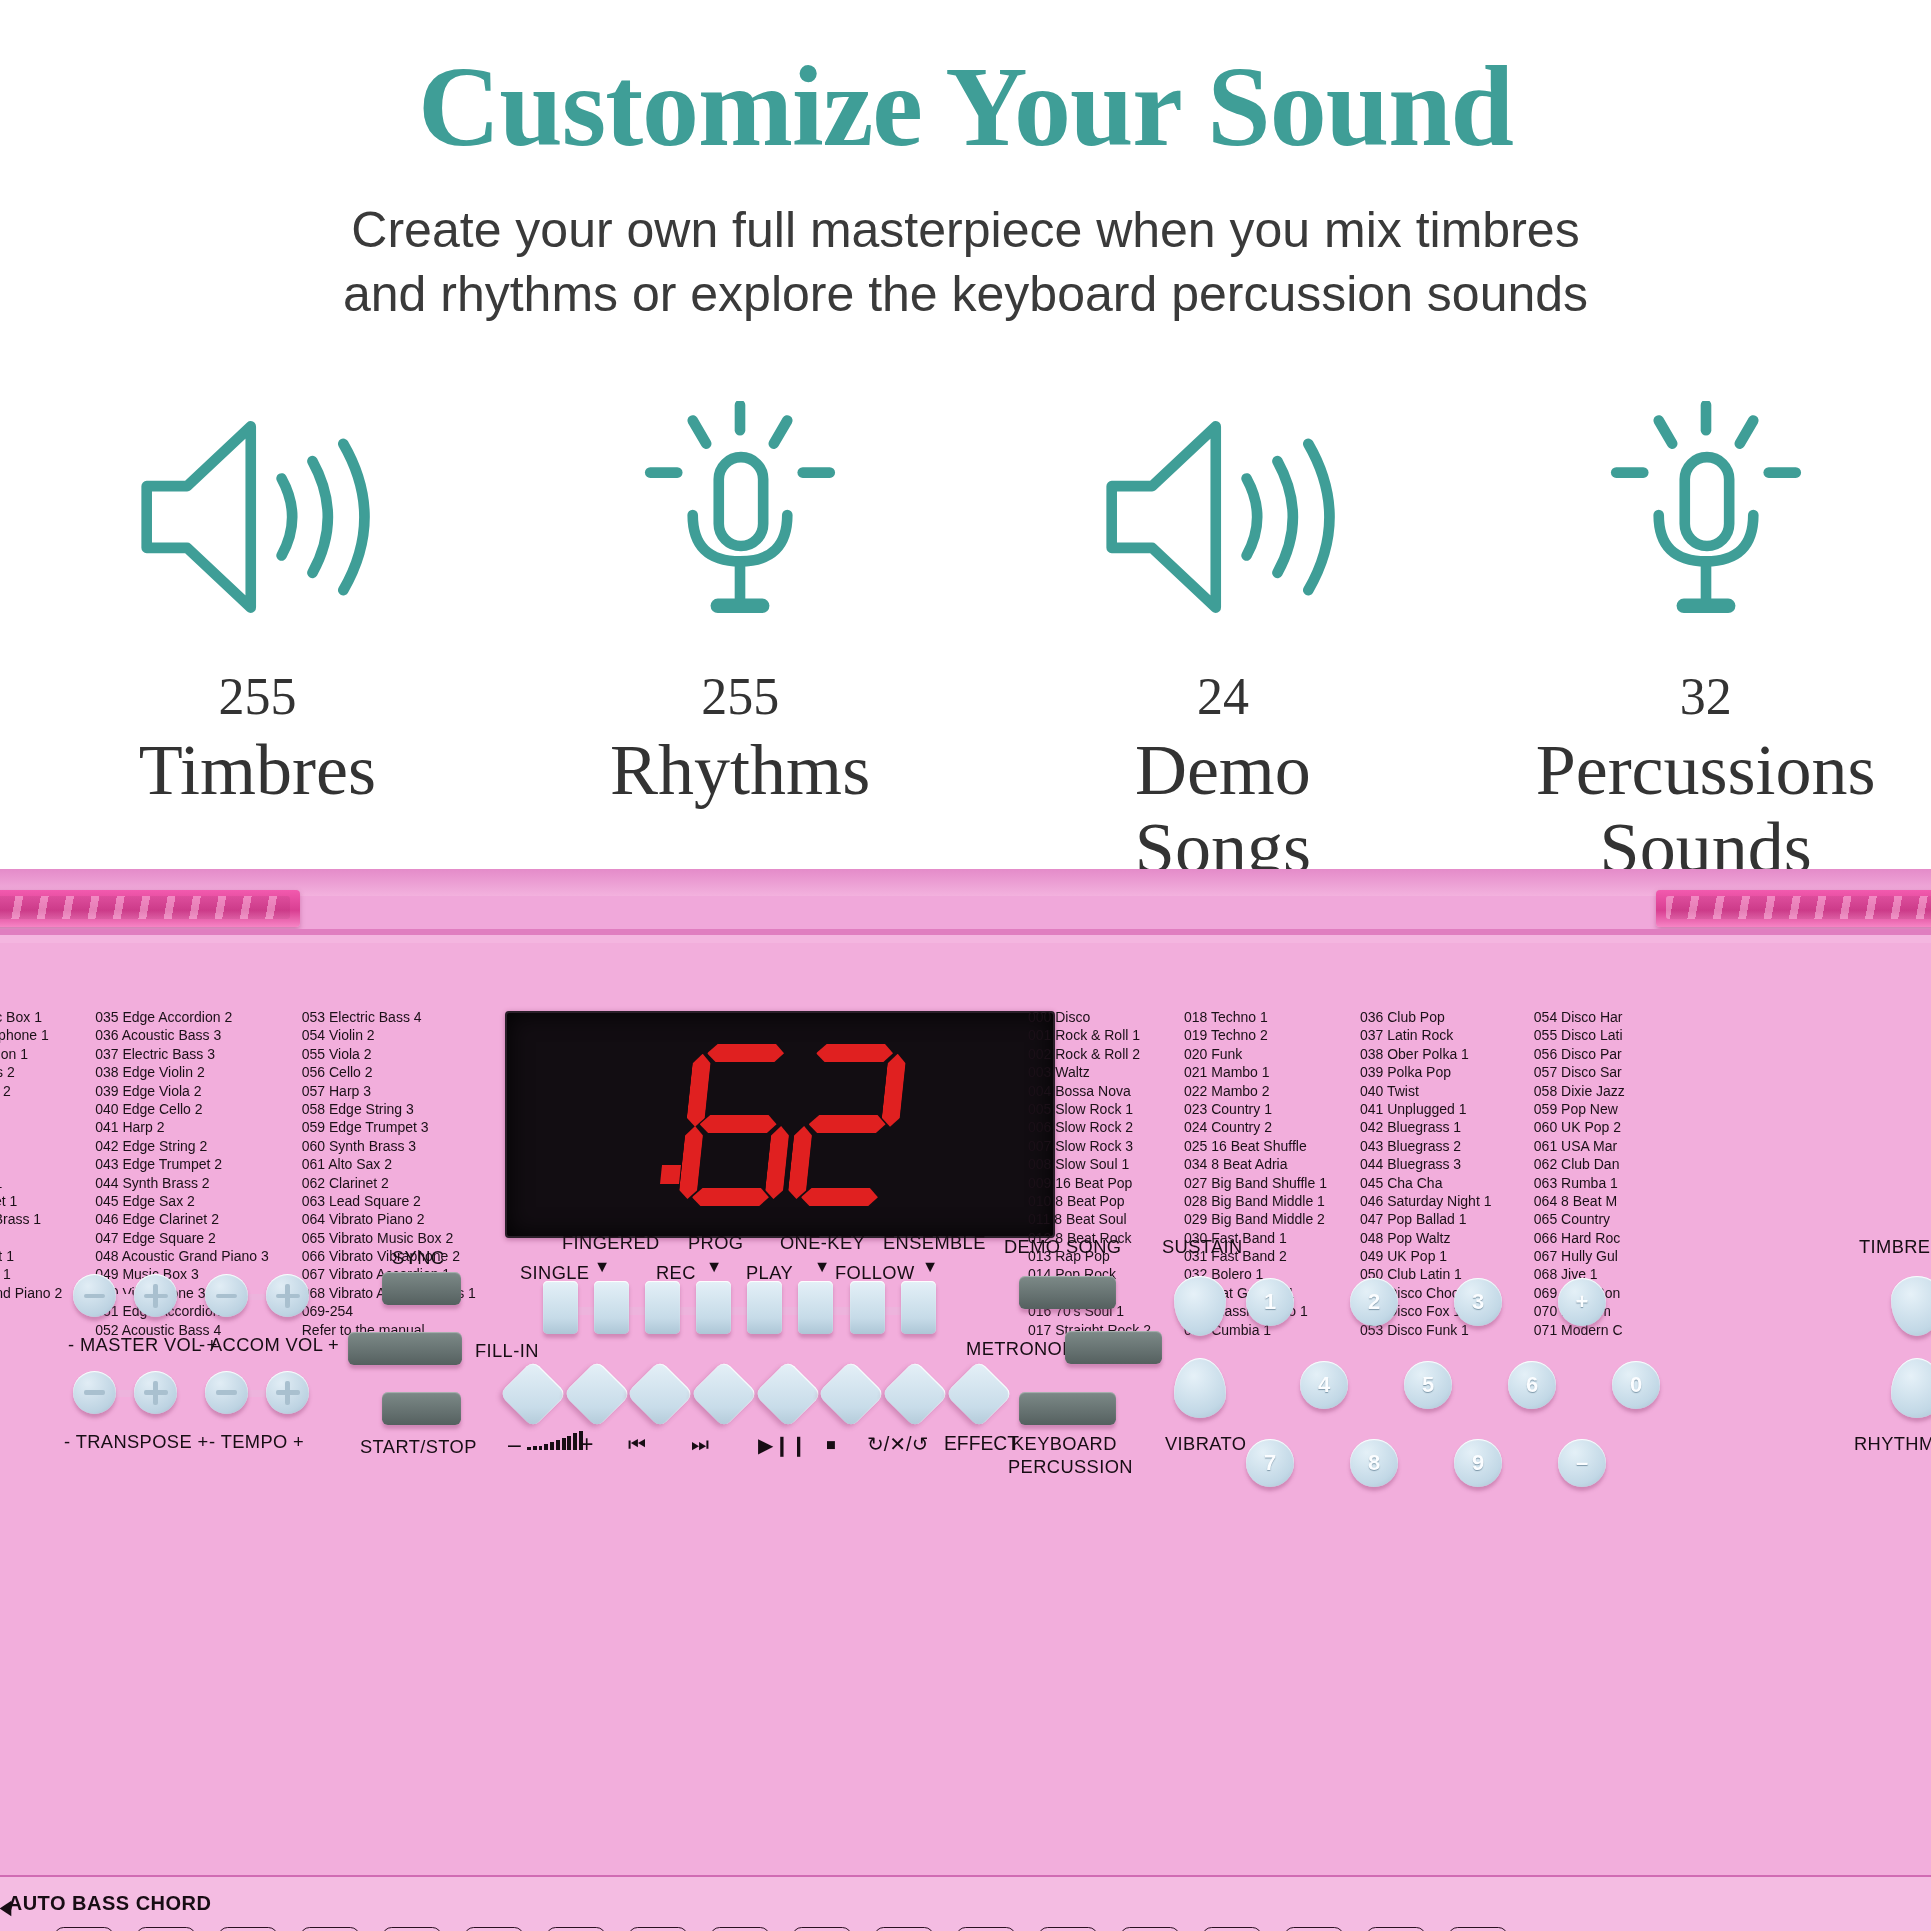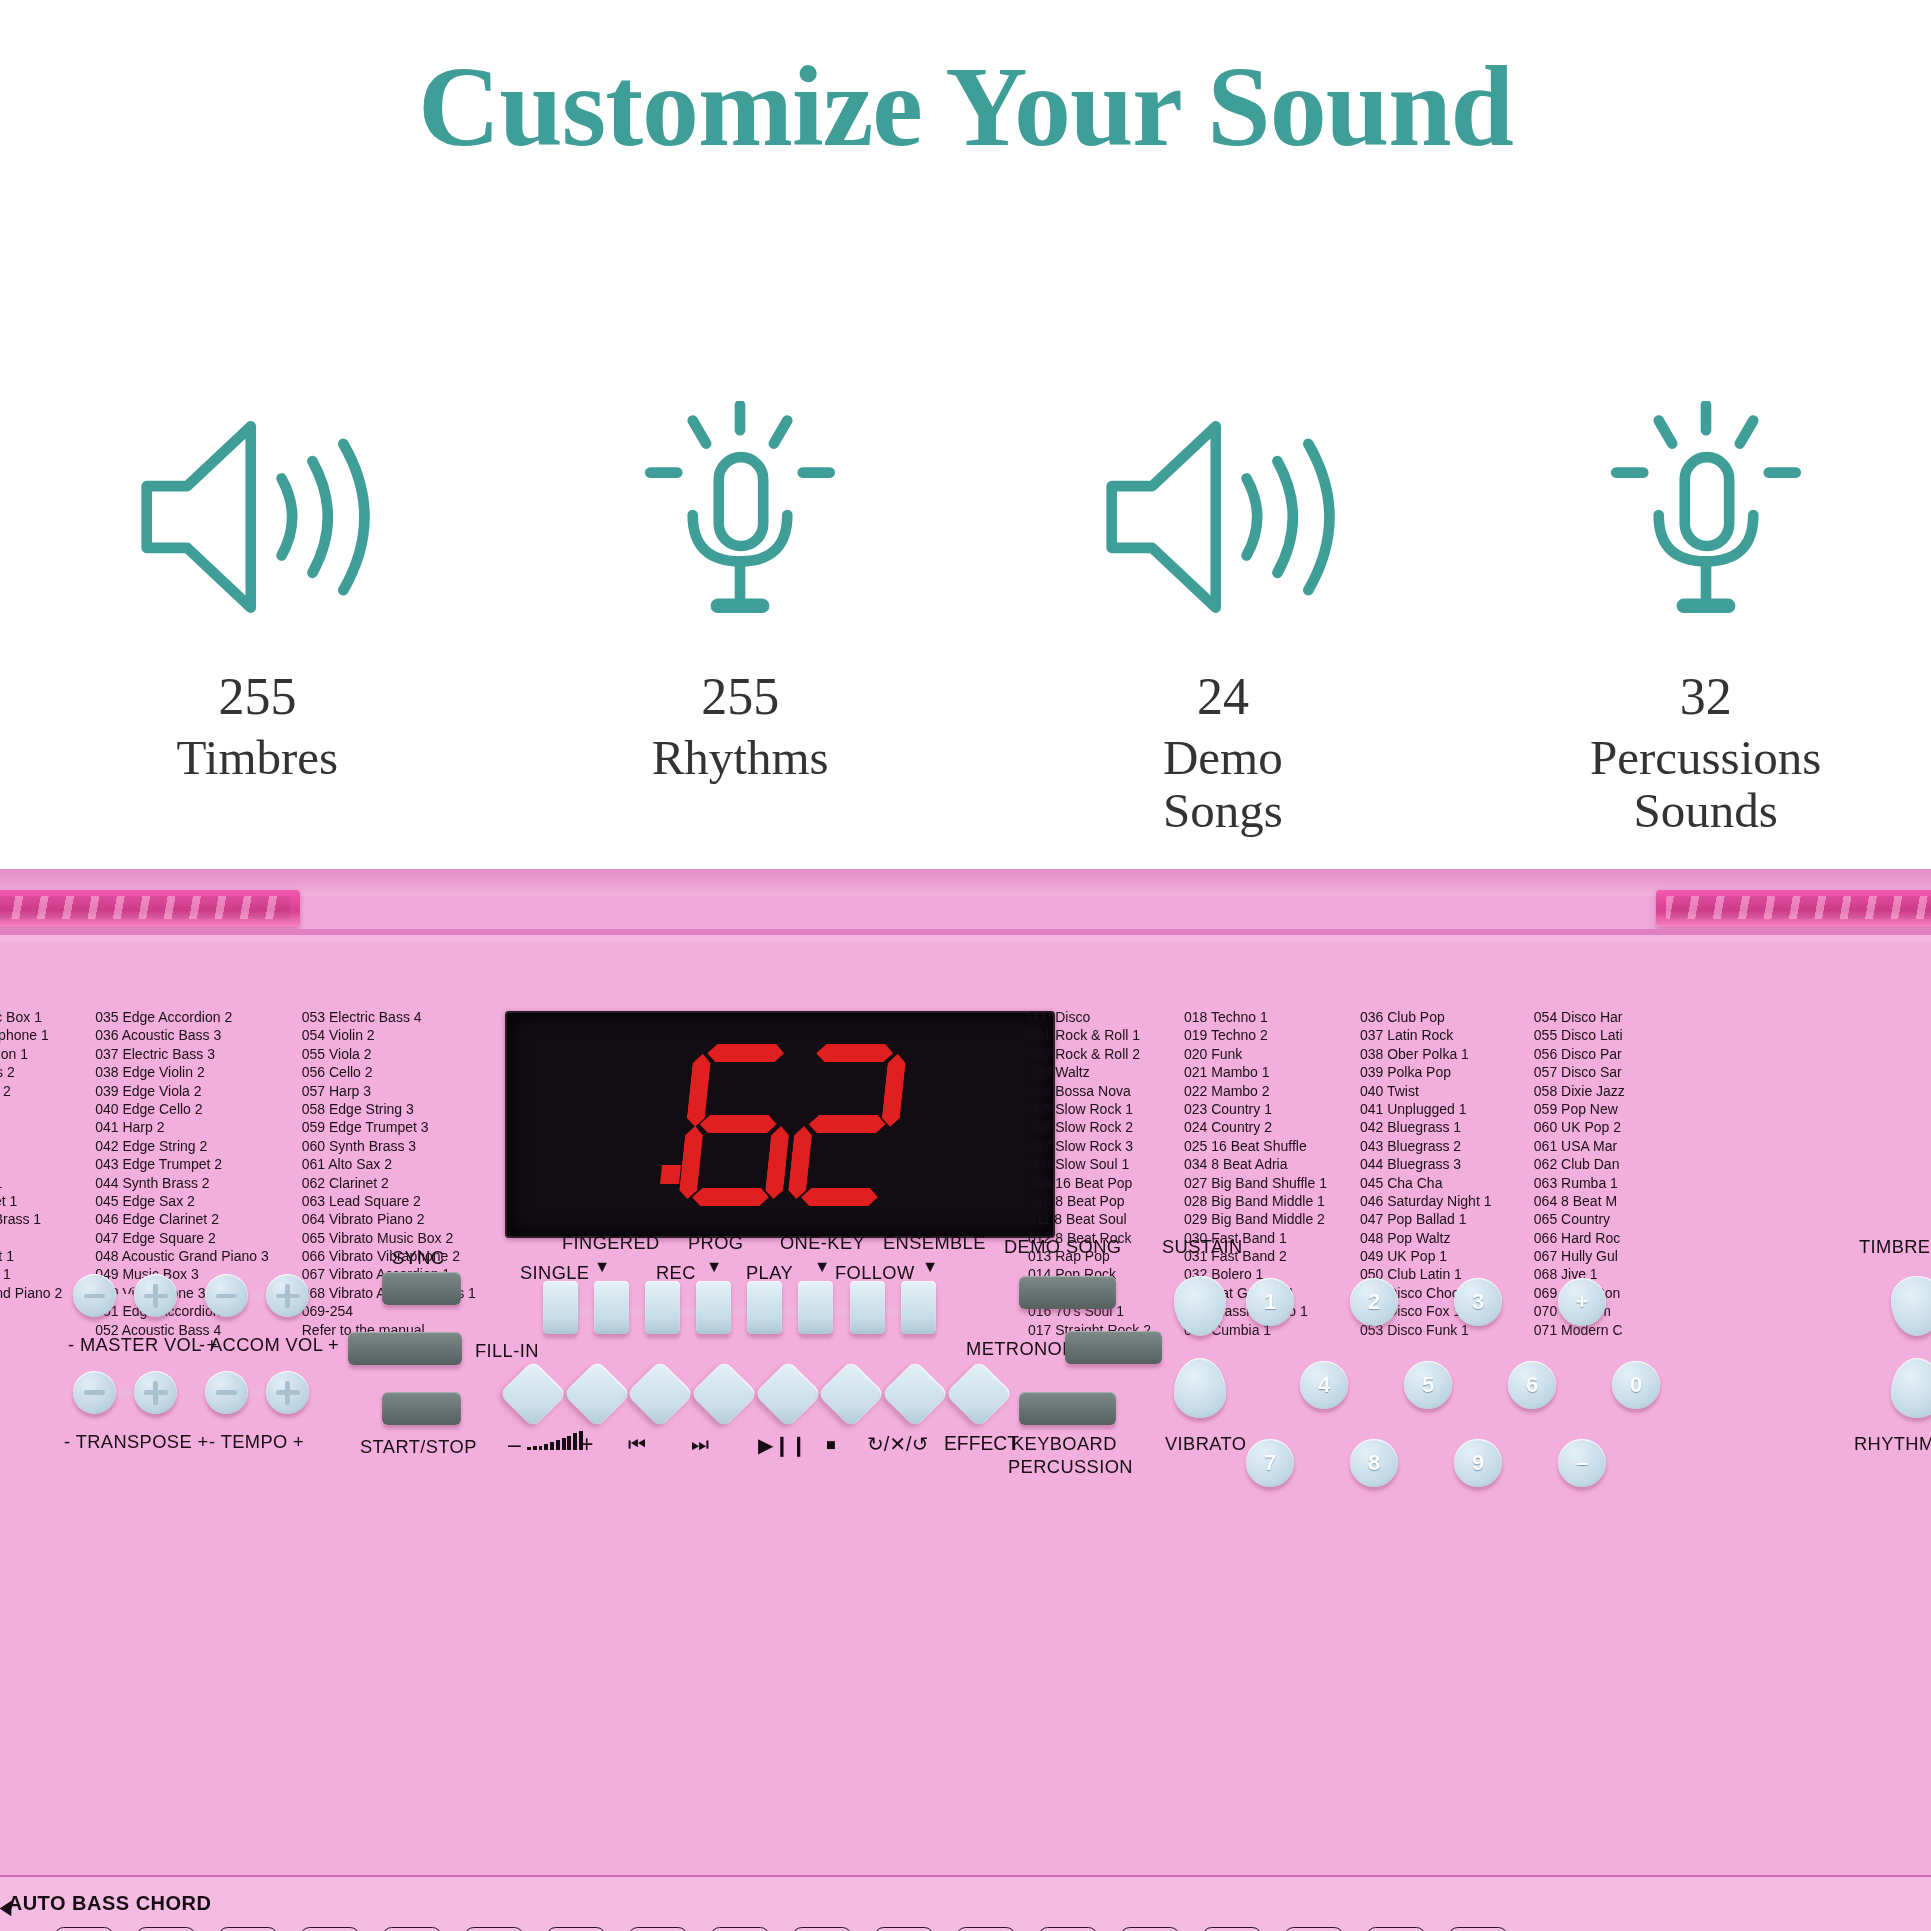--- a/index.html
+++ b/index.html
@@ -38,21 +38,21 @@
   .stat { width:483px; display:flex; flex-direction:column; align-items:center;padding-left:32px; }
   .stat-icon { height:261px; display:flex; align-items:center; justify-content:center; }
   .stat-num {
     margin-top:23px;
     font-family:"Liberation Serif", serif;
     font-size:52px; color:#333; line-height:1.05;
   }
   .stat-label {
     margin-top:7.7px;
     font-family:"Liberation Serif", serif;
-    font-size:49px; color:#333; line-height:1.08; text-align:center;
+    font-size:72px; color:#333; line-height:1.08; text-align:center;
   }
   .stat-label span { display:block; }
 
   
   .kb {
     position:absolute; left:0; top:869px; width:1931px; height:1062px;
     background:#f0a8da;
     overflow:hidden;
   }
   .kb-topshadow {
@@ -235,20 +235,24 @@
     font-size:25px; color:#2a1020;
   }
 </style>
 </head>
 <body>
 
 <div class="page">
 
   <div class="hero">
     <div class="hero-title">Customize Your Sound</div>
+    <div class="hero-sub">
+      <span>Create your own full masterpiece when you mix timbres</span>
+      <span>and rhythms or explore the keyboard percussion sounds</span>
+    </div>
 
     <div class="stats">
 
       <div class="stat">
         <div class="stat-icon">
           <svg width="241" height="212" viewBox="0 0 250 220" fill="none" stroke="#3f9e97" stroke-width="11" stroke-linecap="round" stroke-linejoin="round">
             <path d="M10 78 h42 L118 16 v188 L52 142 H10 z"></path>
             <path d="M150 70 q22 40 0 80"></path>
             <path d="M182 52 q32 58 0 116"></path>
             <path d="M214 34 q44 76 0 152"></path>

